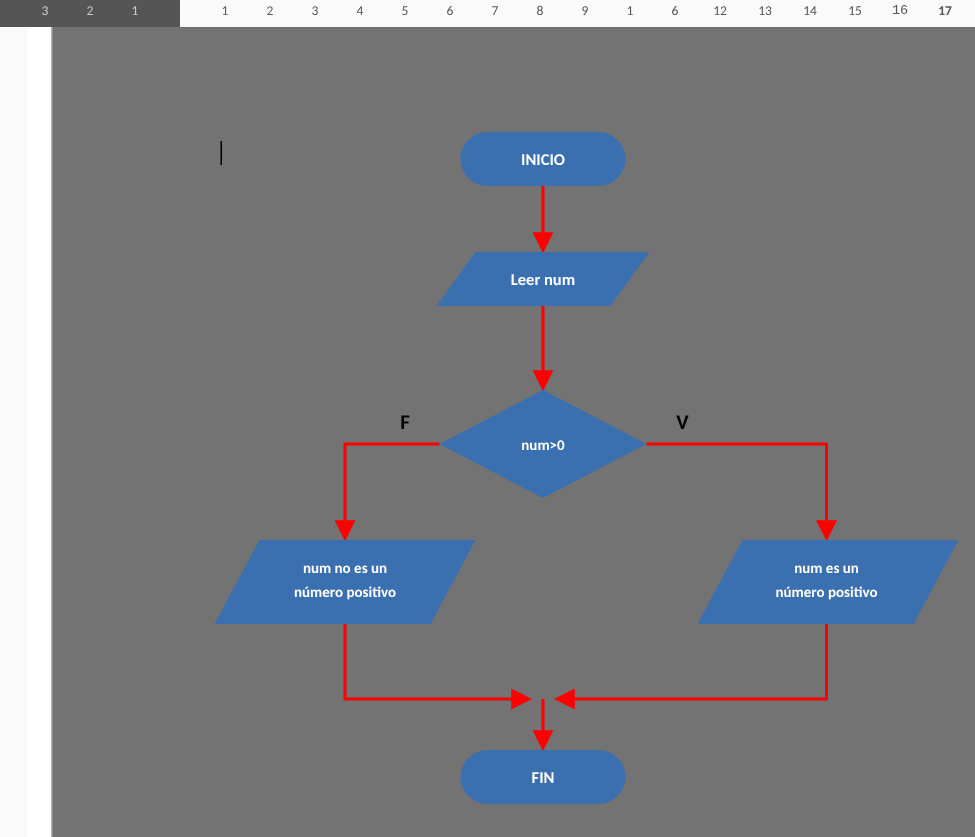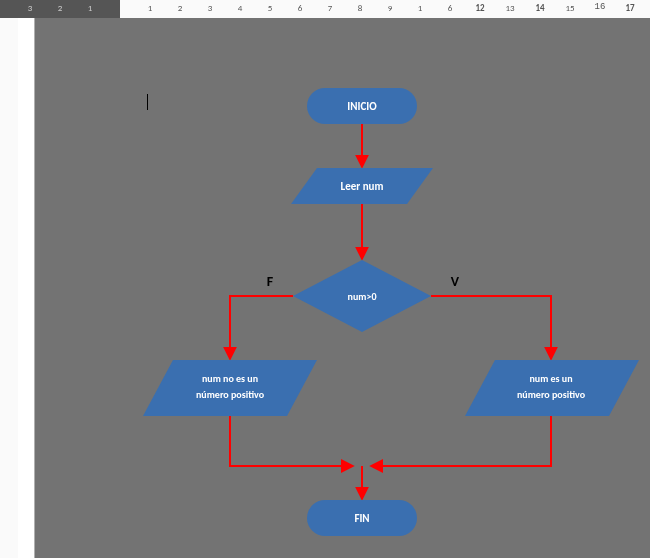--- a/index.html
+++ b/index.html
@@ -32,23 +32,23 @@
     <div class="tick dark" style="left: 180px;">2</div>
     <div class="tick dark" style="left: 210px;">3</div>
     <div class="tick dark" style="left: 240px;">4</div>
     <div class="tick dark" style="left: 270px;">5</div>
     <div class="tick dark" style="left: 300px;">6</div>
     <div class="tick dark" style="left: 330px;">7</div>
     <div class="tick dark" style="left: 360px;">8</div>
     <div class="tick dark" style="left: 390px;">9</div>
     <div class="tick dark" style="left: 420px;">1</div>
     <div class="tick dark" style="left: 450px;">6</div>
-    <div class="tick dark" style="left: 480px; font-weight: bold;">12</div>
+    <div class="tick dark" style="left: 480px;">12</div>
     <div class="tick dark" style="left: 510px; text-align: center;">13</div>
-    <div class="tick dark" style="left: 540px; font-weight: bold;">14</div>
+    <div class="tick dark" style="left: 540px;">14</div>
     <div class="tick dark" style="left: 570px;">15</div>
     <div class="tick dark" style="left: 600px; font-family: Liberation Mono, monospace;">16</div>
     <div class="tick dark" style="left: 630px; font-weight: bold;">17</div>
   </div>
 <div class="ruler-v"></div>
 
 <div class="page">
   <div class="cursor"></div>
   <div class="canvas">
     <svg width="632" height="540" viewBox="0 0 632 540">

